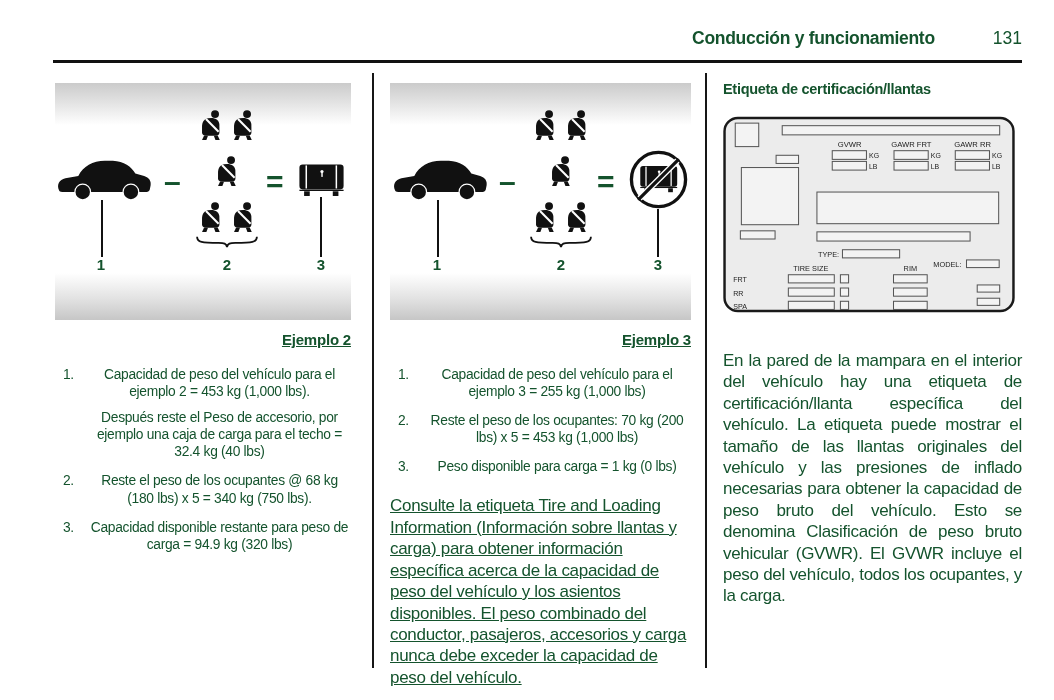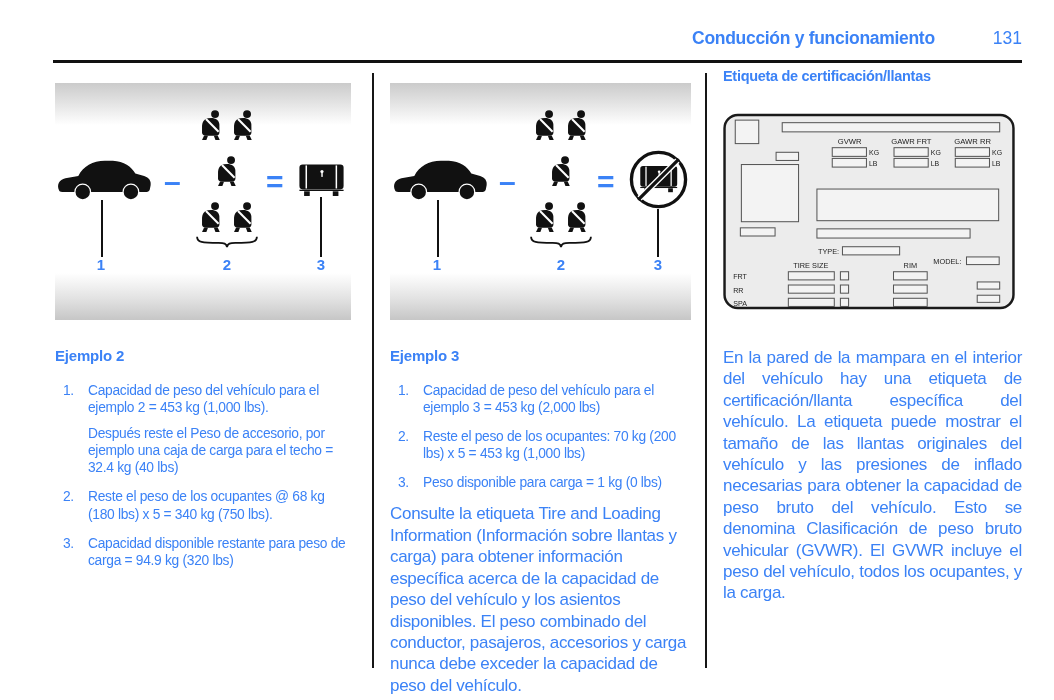--- a/index.html
+++ b/index.html
@@ -1,55 +1,55 @@
 <!DOCTYPE html>
 <html><head>
 <meta charset="utf-8">
 <style>
   html,body{margin:0;padding:0;background:#fff;}
   .page{position:relative;width:1054px;height:700px;background:#fff;overflow:hidden;
-        font-family:"Liberation Sans",sans-serif;color:#3b82f6;border-radius:19px;}
+        font-family:"Liberation Sans",sans-serif;color:#14532d;border-radius:19px;}
   
   .header{position:absolute;top:28px;left:53px;right:32px;display:flex;
           justify-content:flex-end;align-items:baseline;gap:58px;}
   .header .title{font-weight:bold;font-size:17.5px;letter-spacing:-0.3px;}
   .header .pagenum{font-weight:normal;font-size:17.5px;}
   .hrule{position:absolute;top:60px;left:53px;right:32px;height:3px;background:#111;}
   
   .vdiv{position:absolute;top:73px;width:2px;height:595px;background:#161616;}
   .vdiv.d1{left:372px;}
   .vdiv.d2{left:705px;}
   
   .col{position:absolute;}
   .col1{left:55px;top:83px;width:296px;}
   .col2{left:390px;top:83px;width:301px;}
-  .col3{left:723px;top:68px;width:299px;}
+  .col3{left:723px;top:81px;width:299px;}
   
   .diagram{position:relative;height:237px;background:#fff;overflow:hidden;}
   .band-top{position:absolute;left:0;right:0;top:0;height:42px;
             background:linear-gradient(180deg,#cbcbcb 0%,#e2e2e2 45%,#ffffff 100%);}
   .band-bottom{position:absolute;left:0;right:0;bottom:0;height:47px;
             background:linear-gradient(0deg,#c6c6c6 0%,#e2e2e2 45%,#ffffff 100%);}
   .abs{position:absolute;}
   .figline{position:absolute;width:2px;background:#111;}
   .fignum{position:absolute;width:20px;text-align:center;font-weight:bold;font-size:15px;}
   .opsign{position:absolute;font-weight:bold;font-size:30px;line-height:1;}
-  .caption{margin-top:27px;text-align:left;font-weight:bold;font-size:15px;letter-spacing:-0.2px;}
+  .caption{margin-top:11px;text-align:right;font-weight:bold;font-size:15px;letter-spacing:-0.2px;text-decoration:underline;}
   
   .numlist{margin-top:18px;padding-left:8px;font-size:13.8px;line-height:1.24;letter-spacing:-0.3px;}
   .li{display:flex;margin-bottom:12px;}
   .li .num{flex:none;width:25px;}
-  .li .body{flex:1;}
+  .li .body{flex:1;text-align:center;}
   .li .body p{margin:0;}
   .li .body p + p{margin-top:9px;}
   .para{font-size:17px;line-height:1.26;letter-spacing:-0.3px;margin:0;}
-  .col2 .para{margin-top:12px;}
+  .col2 .para{margin-top:20px;text-decoration:underline;}
   .col3 .para{margin-top:37px;text-align:justify;}
   .cert-heading{font-weight:bold;font-size:14.5px;letter-spacing:-0.3px;}
-  .cert-figure{margin-top:29px;}
+  .cert-figure{margin-top:19px;}
   .cert-figure svg{display:block;}
   .hiddendefs{position:absolute;width:0;height:0;overflow:hidden;}
 </style>
 </head>
 <body>
 
 <svg class="hiddendefs" aria-hidden="true">
   <defs>
     <symbol id="icon-person" viewBox="0 0 34 38">
       <circle cx="21.5" cy="5.2" r="5" fill="#111"></circle>
@@ -207,21 +207,21 @@
       <div class="figline" style="left:267px;top:126px;height:48px"></div>
       <div class="fignum" style="left:258px;top:173px">3</div>
     </div>
 
     <div class="caption">Ejemplo 3</div>
 
     <div class="numlist">
       <div class="li">
         <span class="num">1.</span>
         <span class="body">
-            <p>Capacidad de peso del vehículo para el ejemplo 3 = 453 kg (2,000 lbs)</p>
+            <p>Capacidad de peso del vehículo para el ejemplo 3 = 255 kg (1,000 lbs)</p>
           </span>
       </div>
       <div class="li">
         <span class="num">2.</span>
         <span class="body">
             <p>Reste el peso de los ocupantes: 70 kg (200 lbs) x 5 = 453 kg (1,000 lbs)</p>
           </span>
       </div>
       <div class="li">
         <span class="num">3.</span>

